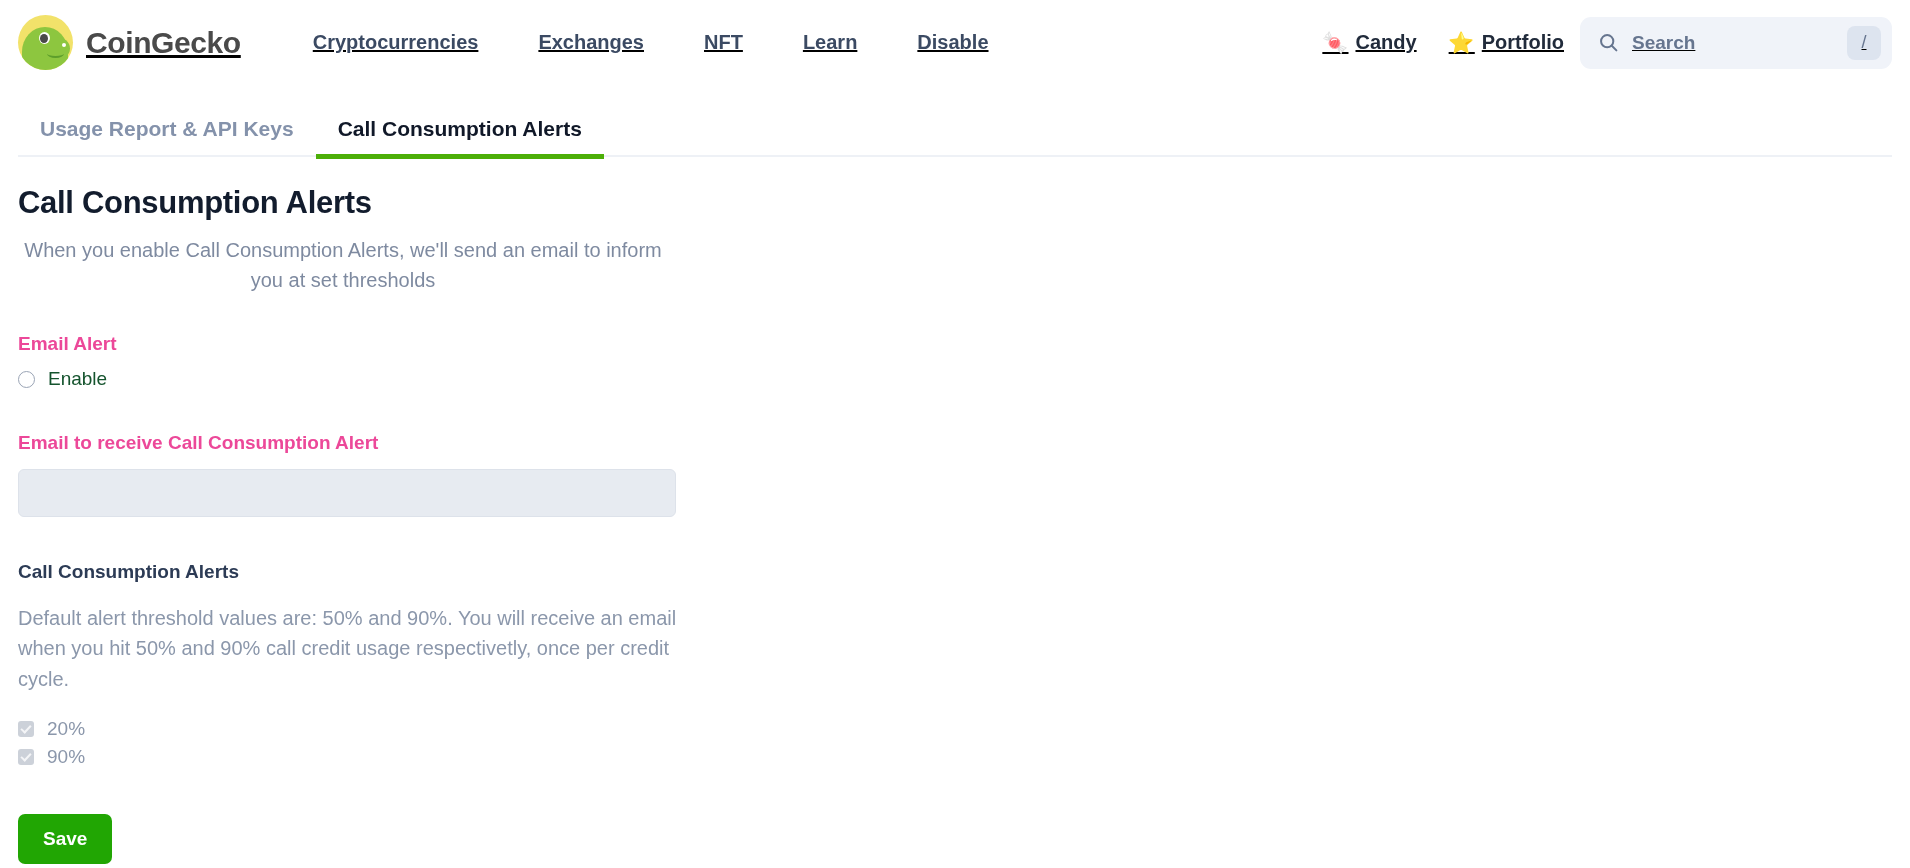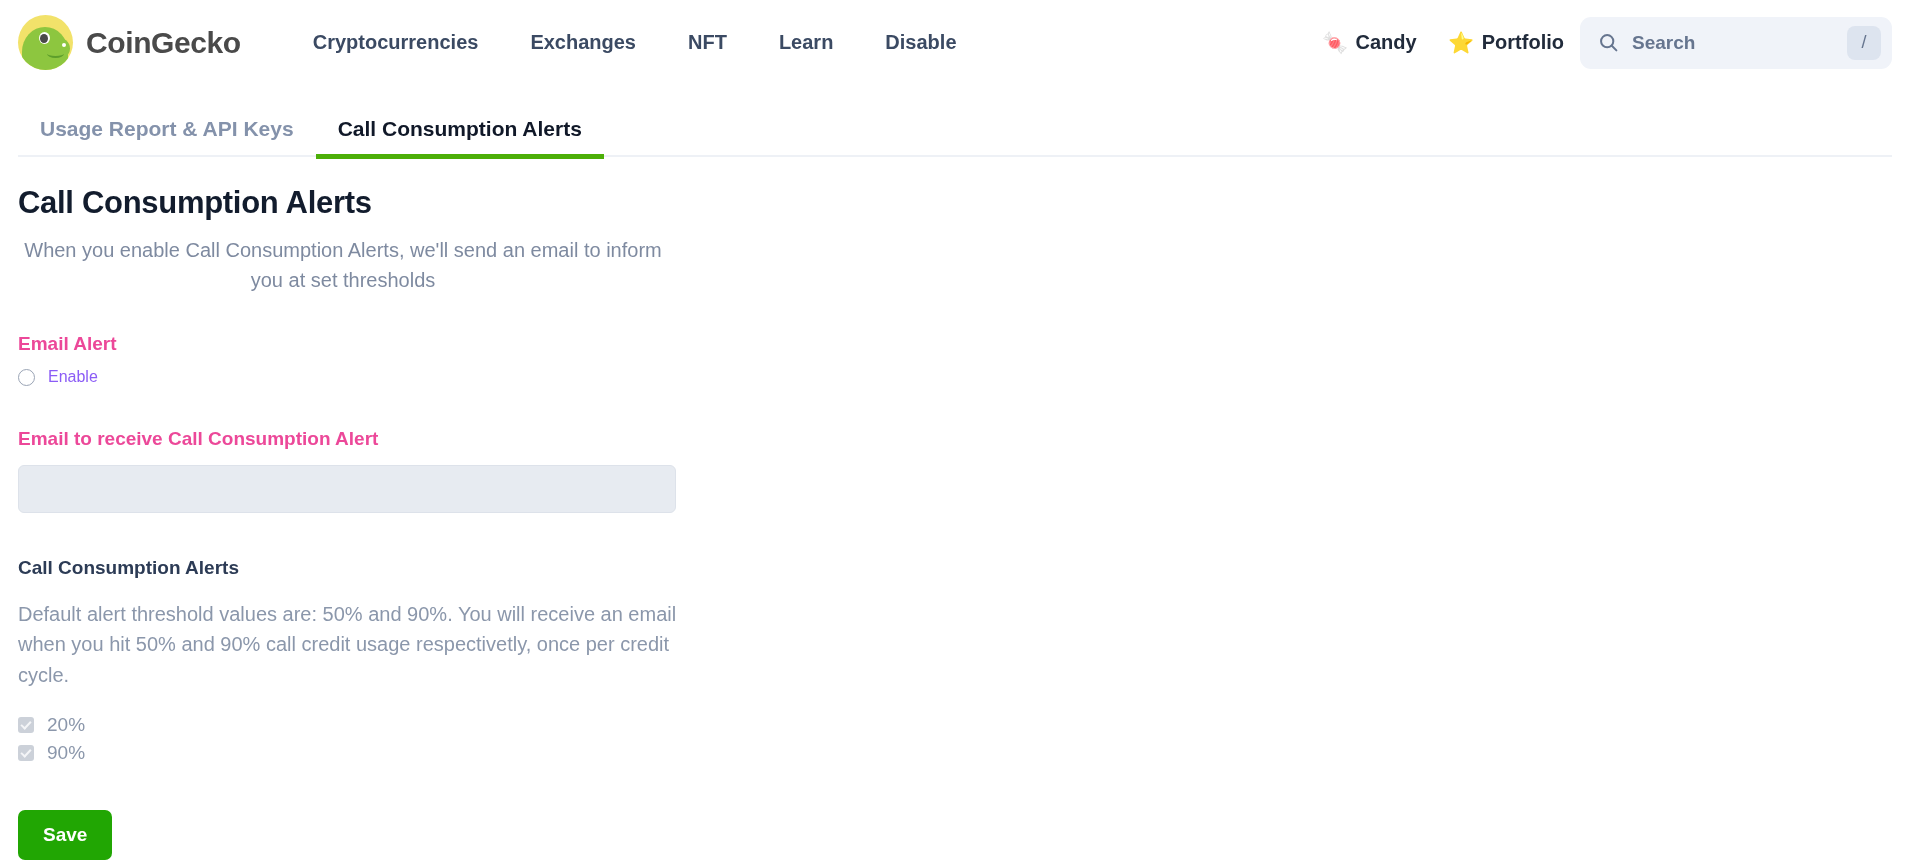--- a/index.html
+++ b/index.html
@@ -11,20 +11,21 @@
     -webkit-font-smoothing: antialiased;
   }
 
   
   .header {
     height: 85px;
     display: flex;
     align-items: center;
     padding: 0 18px 0 18px;
     background: #ffffff;
+    text-decoration: underline;
   }
   .brand {
     display: flex;
     align-items: center;
     gap: 13px;
     margin-right: 46px;
     text-decoration: none;
   }
   .gecko-logo {
     width: 55px;
@@ -92,21 +93,21 @@
   .brand-name {
     font-size: 30px;
     font-weight: 700;
     color: #4a4a4a;
     letter-spacing: -0.4px;
     white-space: nowrap;
   }
   .nav {
     display: flex;
     align-items: center;
-    gap: 0;
+    gap: 8px;
   }
   .nav-item {
     font-size: 20px;
     font-weight: 700;
     color: #3b4a63;
     padding: 8px 26px;
     white-space: nowrap;
     cursor: pointer;
     text-decoration: none;
   }
@@ -238,21 +239,21 @@
     border: 1.6px solid #9aa4b5;
     background: #ffffff;
     flex: 0 0 auto;
     position: relative;
   }
   .radio.checked {
     border-color: #1a73e8;
     background: #1a73e8;
     box-shadow: inset 0 0 0 3px #ffffff;
   }
-  .radio-label { font-size: 16px; color: #8b5cf6; }
+  .radio-label { font-size: 19px; color: #14532d; }
   .input-label { margin-bottom: 15px; }
   .email-input {
     width: 658px;
     height: 48px;
     background: #e7ebf1;
     border: 1px solid #dde2ea;
     border-radius: 6px;
     padding: 0 16px;
     font-size: 18px;
     color: #9aa4b5;

